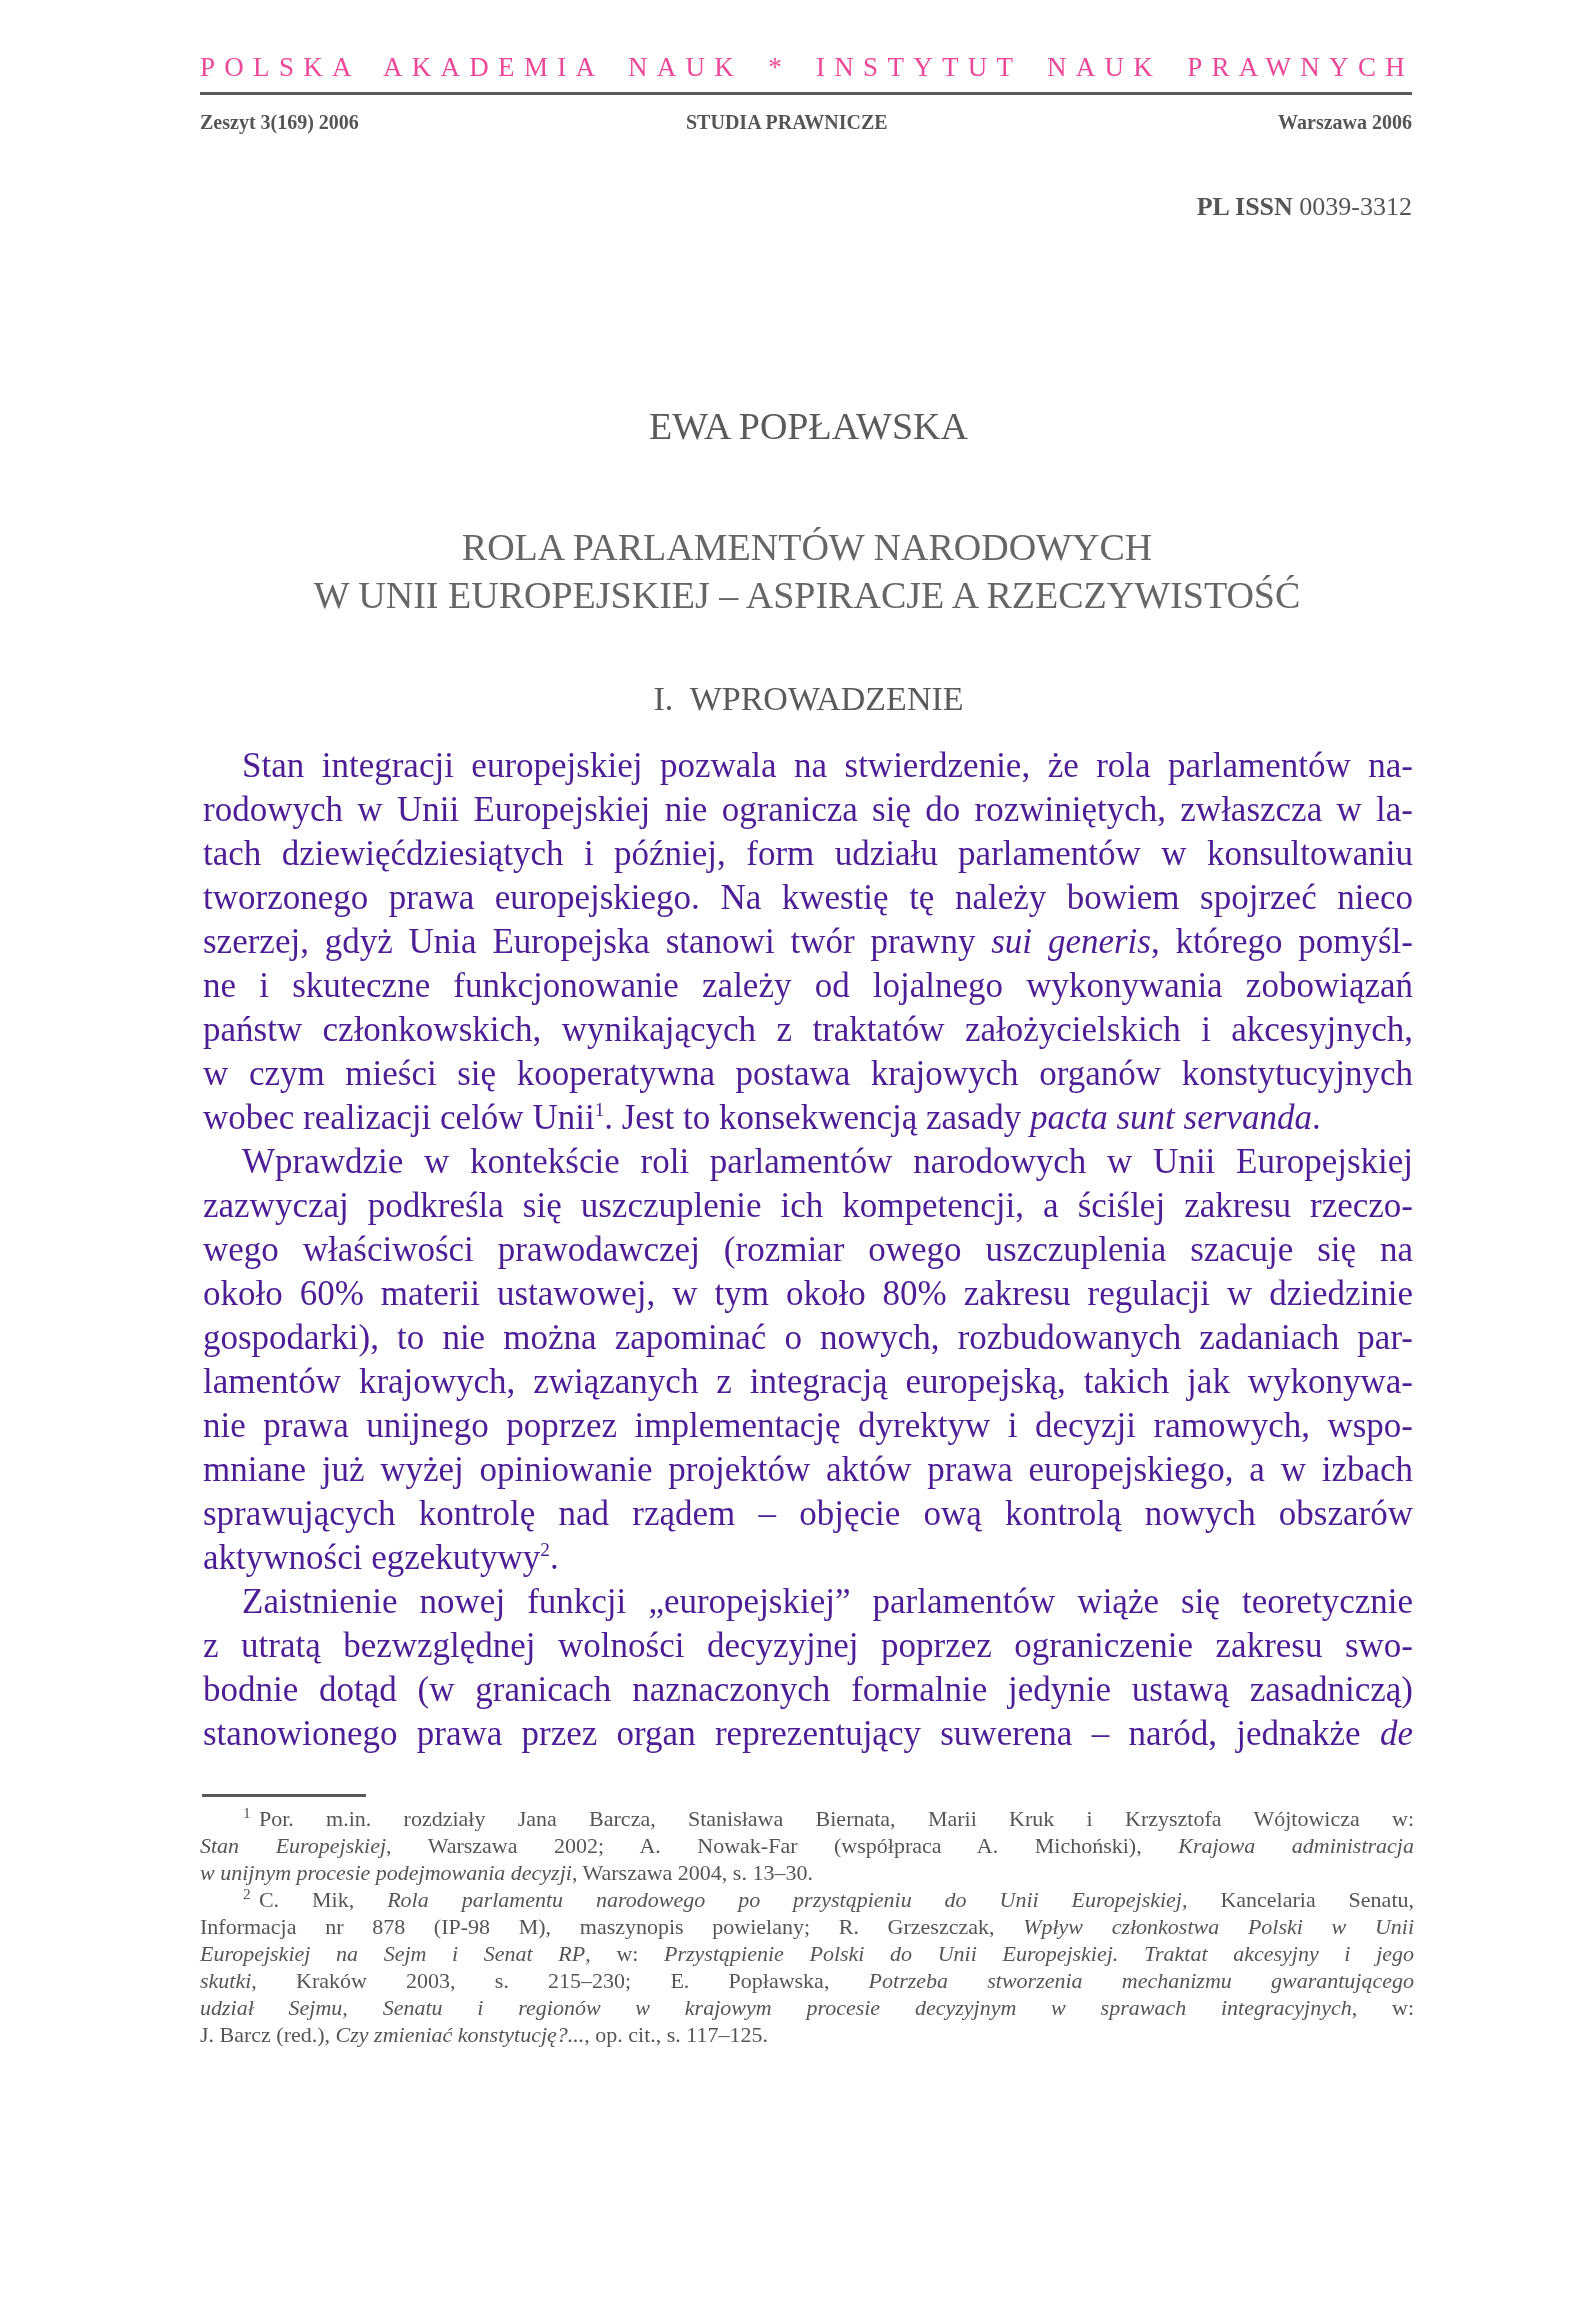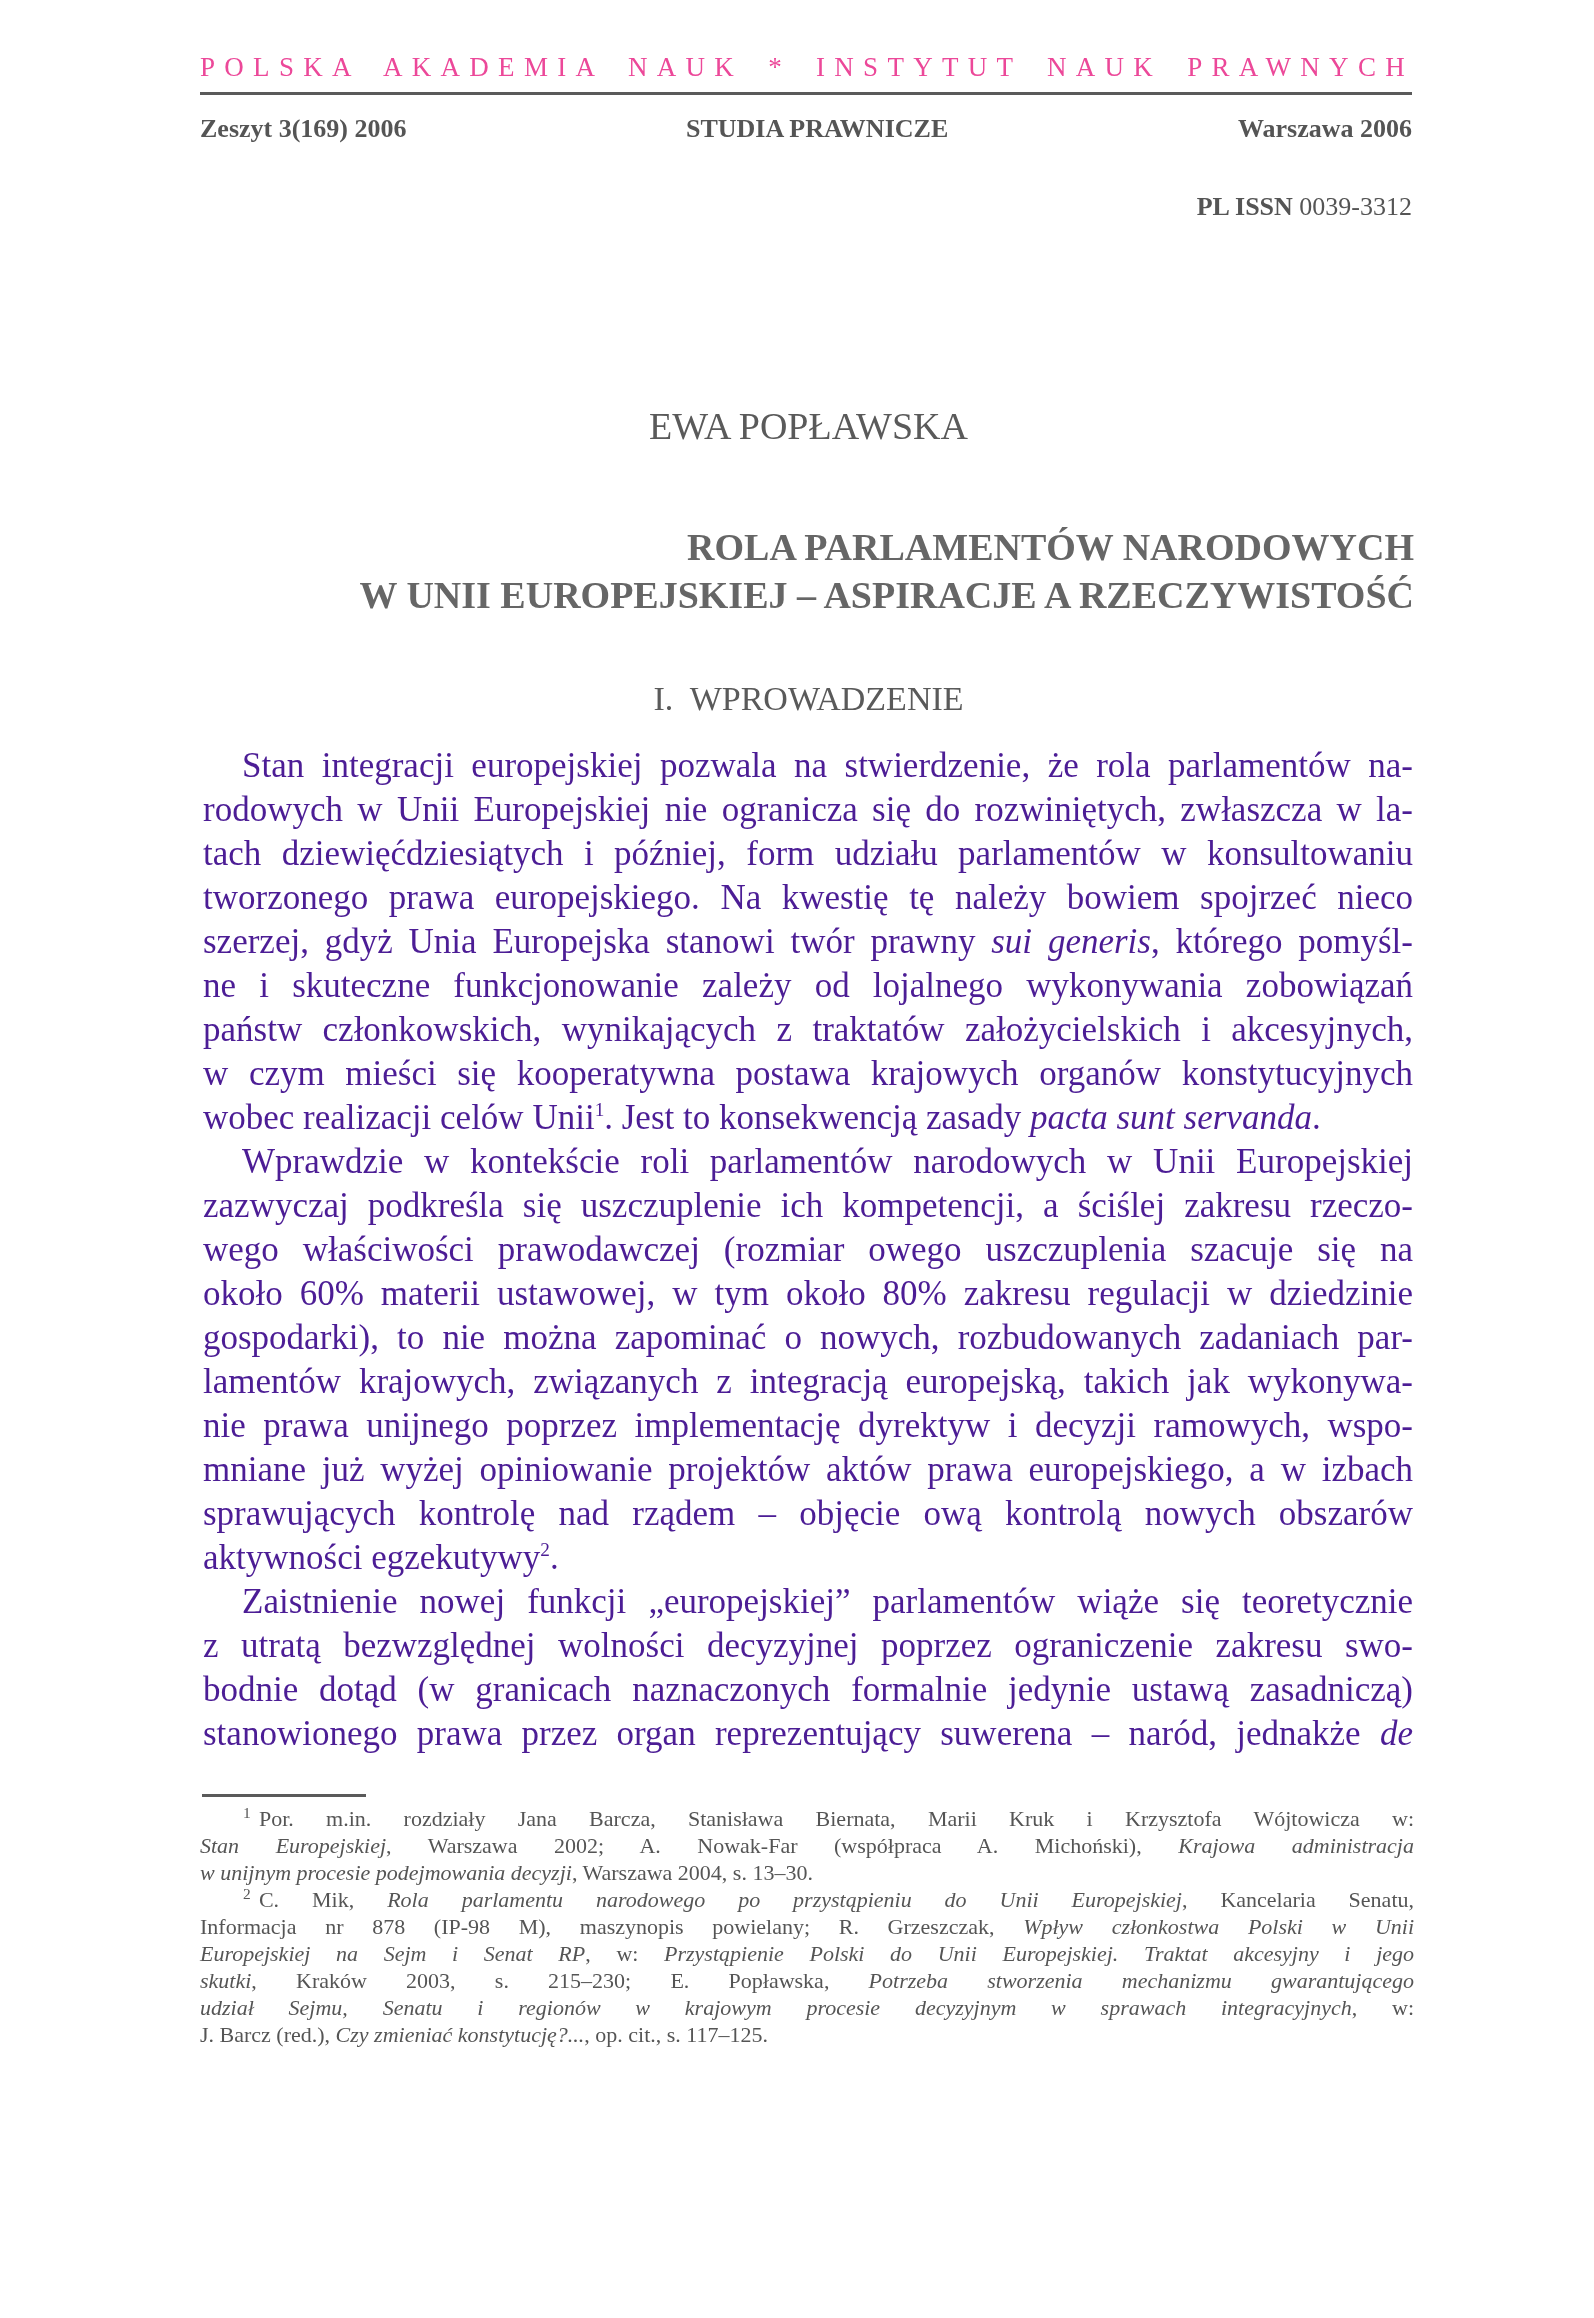--- a/index.html
+++ b/index.html
@@ -13,39 +13,39 @@
   
   .journal-line {
     position: absolute; left: 200px; top: 51px; width: 1214px;
     font-size: 27px; line-height: 33px; letter-spacing: 9.3px;
     white-space: nowrap; color: #ec4899; text-align: justify; text-align-last: justify;
   }
   .journal-rule {
     position: absolute; left: 200px; top: 92px; width: 1212px; height: 2.5px; background: #5a5a5a;
   }
   .meta-row {
-    position: absolute; left: 200px; top: 112px; width: 1212px; height: 33px;
-    font-size: 26px; font-weight: bold; color: #555; line-height: 33px;
+    position: absolute; left: 200px; top: 106px; width: 1212px; height: 33px;
+    font-size: 20px; font-weight: bold; color: #555; line-height: 33px;
   }
   .meta-row .left { position: absolute; left: 0; top: 0; }
   .meta-row .center { position: absolute; left: 454px; top: 0; margin-left: 32px; }
   .meta-row .right { position: absolute; right: 0; top: 0; }
 
   .issn {
     position: absolute; right: 182px; top: 190px; font-size: 26px; line-height: 33px; color: #555;
   }
   .issn .issn-label { font-weight: bold; margin-top: 36px; }
 
   .author {
     position: absolute; left: 0; width: 1594px; top: 406px; text-align: center;
     font-size: 38px; line-height: 41px; color: #5a5a5a; margin-left: 11.5px;
   }
   .title {
-    position: absolute; left: 200px; width: 1214px; top: 523px; text-align: right;
-    font-size: 38px; line-height: 48px; font-weight: bold; color: #666;
+    position: absolute; left: 200px; width: 1214px; top: 523px; text-align: center;
+    font-size: 38px; line-height: 48px; font-weight: normal; color: #666;
   }
   .section-heading {
     position: absolute; left: 0; width: 1594px; top: 679px; text-align: center;
     font-size: 34px; line-height: 39px; color: #5a5a5a; margin-left: 11.5px;
   }
 
   .body-text {
     position: absolute; left: 203px; top: 744px; width: 1210px;
     font-size: 35px; line-height: 44px; color: #4c1d95;
     text-align: justify;

